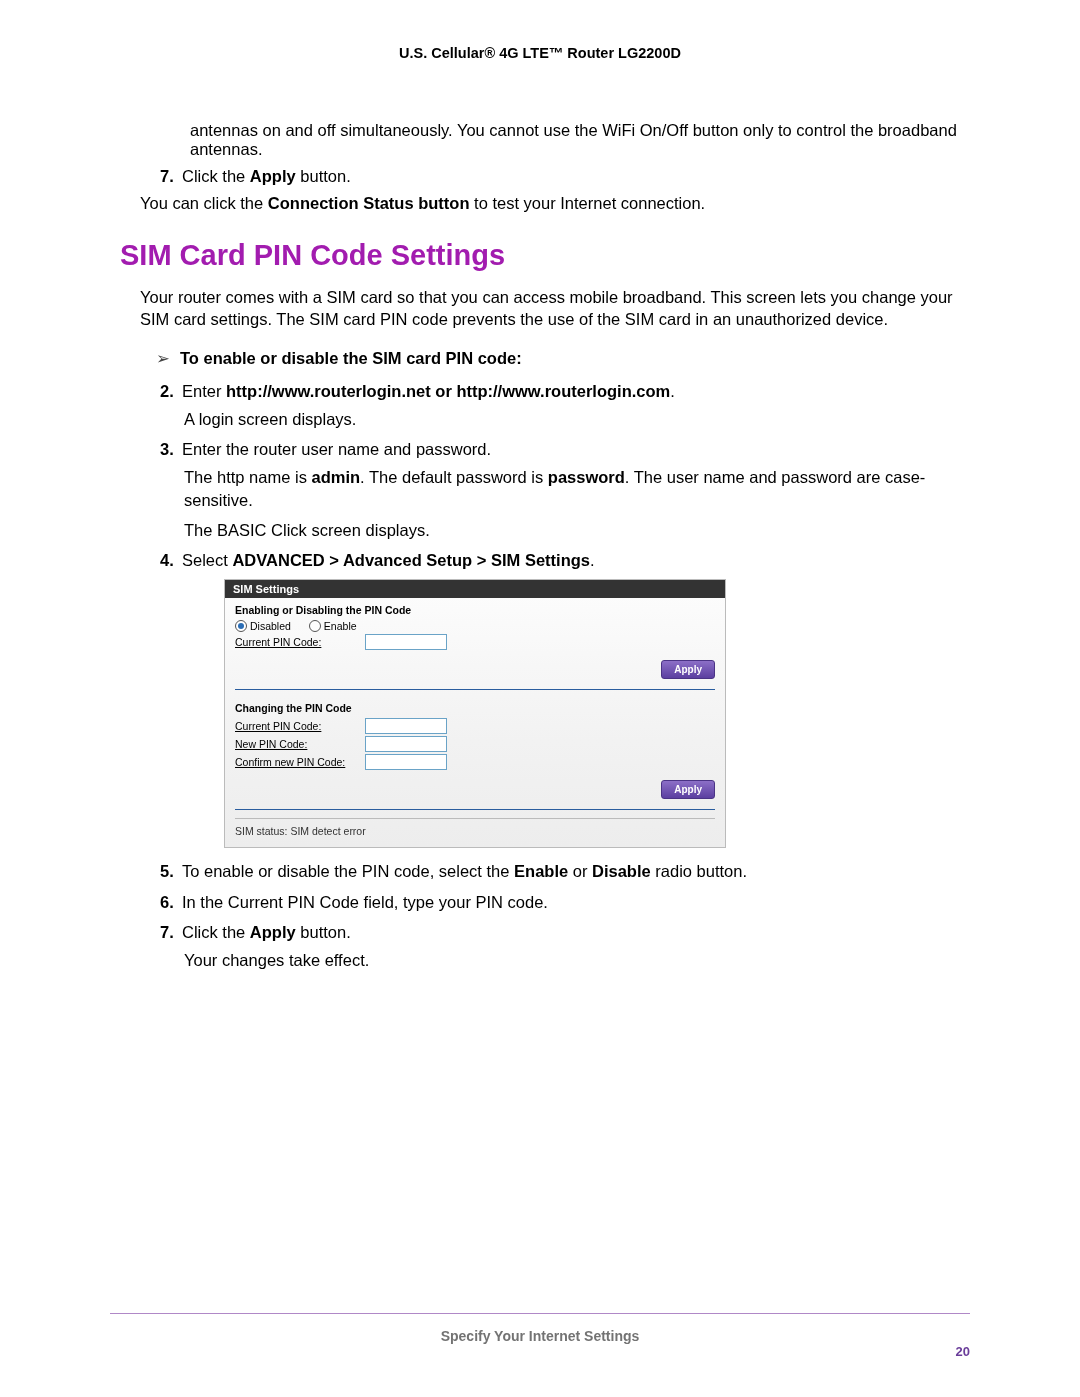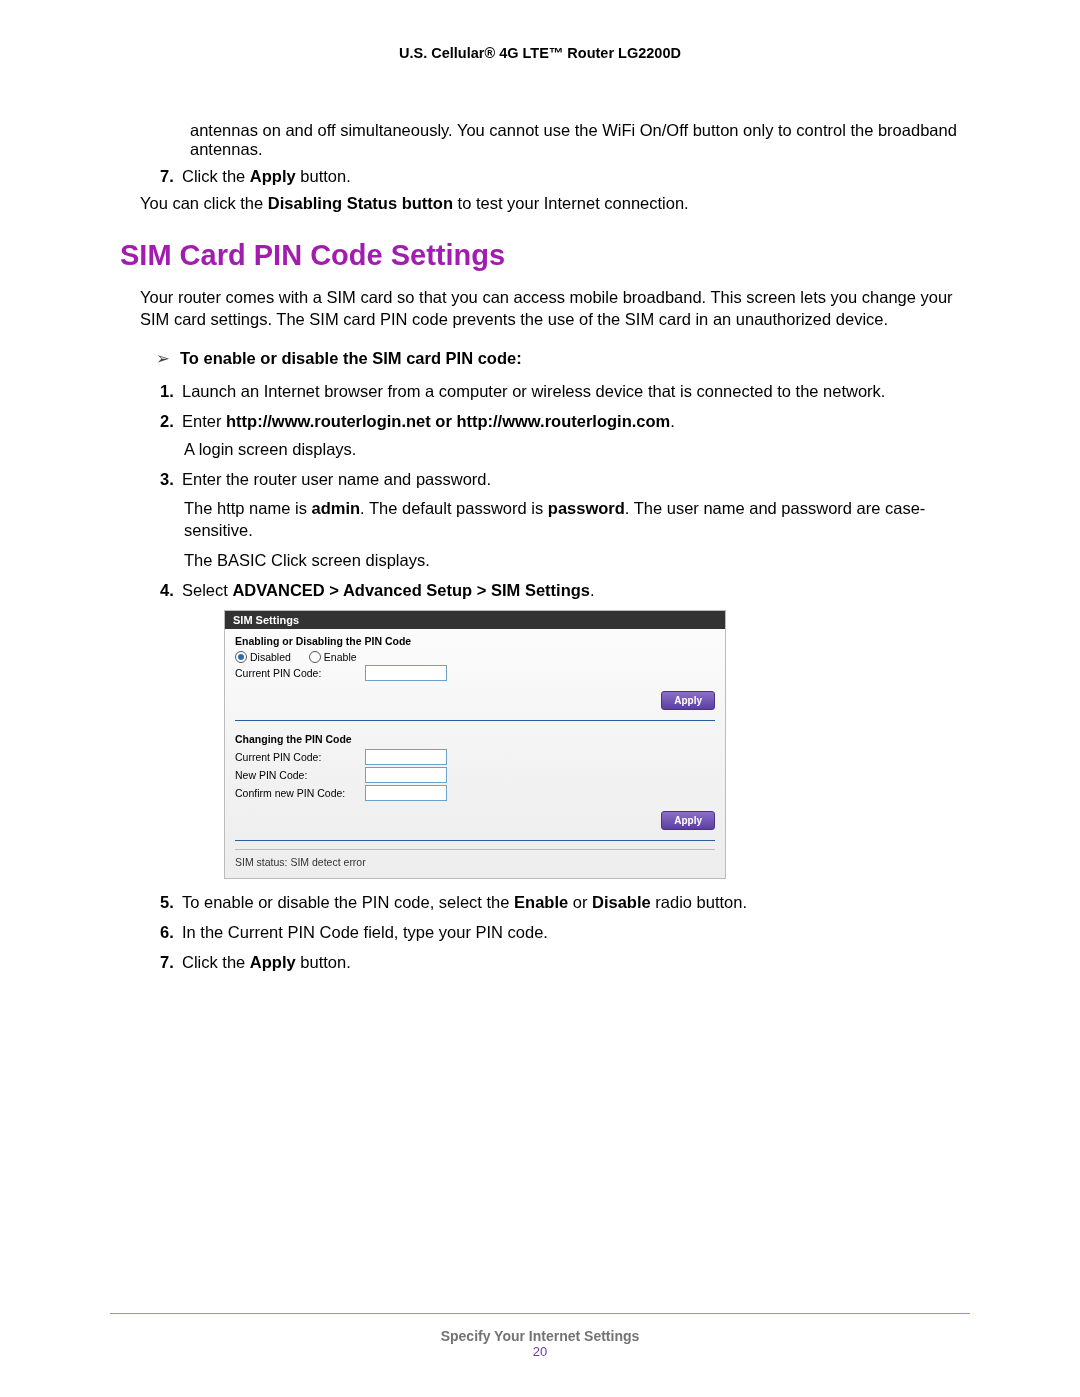--- a/index.html
+++ b/index.html
@@ -102,20 +102,21 @@
     font-weight: bold;
     margin-bottom: 4px;
   }
   .shot-row {
     display: flex;
     align-items: center;
     margin: 2px 0;
   }
   .shot-label {
     width: 130px;
+    text-decoration: underline;
   }
   .radio {
     display: inline-block;
     width: 10px; height: 10px;
     border: 1px solid #555;
     border-radius: 50%;
     margin-right: 3px;
     vertical-align: middle;
     position: relative;
     background:#fff;
@@ -176,56 +177,54 @@
     bottom: 38px;
     text-align: center;
   }
   .footer-title {
     color: #737373;
     font-weight: bold;
     font-size: 14px;
   }
   .footer-page {
     color: #6a3d9a;
-    font-weight: normal;
+    font-weight: bold;
     font-size: 13px;
+    text-align: right;
   }
 </style>
 </head>
 <body>
 
 <div class="page">
 
   <div class="header">U.S. Cellular® 4G LTE™ Router LG2200D</div>
 
   <div class="content">
 
     <div class="indent-block">antennas on and off simultaneously. You cannot use the WiFi On/Off button only to control the broadband antennas.</div>
 
     <div class="hang7">
       <span class="marker">7.</span><span>Click the </span><b>Apply</b><span> button.</span>
     </div>
 
     <div class="post7">
-      <span>You can click the </span><b>Disabling Status button</b><span> to test your Internet connection.</span>
+      <span>You can click the </span><b>Connection Status button</b><span> to test your Internet connection.</span>
     </div>
 
     <h1 class="section">SIM Card PIN Code Settings</h1>
 
     <div class="para">Your router comes with a SIM card so that you can access mobile broadband. This screen lets you change your SIM card settings. The SIM card PIN code prevents the use of the SIM card in an unauthorized device.</div>
 
     <div class="bullet-line">
       <span class="tri">➢</span><span>To enable or disable the SIM card PIN code:</span>
     </div>
 
     <div class="olist">
 
-      <div class="item">
-        <span class="marker">1.</span><span class="body">Launch an Internet browser from a computer or wireless device that is connected to the network.</span>
-      </div>
 
       <div class="item">
         <span class="marker">2.</span><span class="body"><span>Enter </span><b>http://www.routerlogin.net or http://www.routerlogin.com</b><span>.</span></span>
         <div class="sub">A login screen displays.</div>
       </div>
 
       <div class="item">
         <span class="marker">3.</span><span class="body">Enter the router user name and password.</span>
         <div class="sub">
           <span>The http name is </span><b>admin</b><span>. The default password is </span><b>password</b><span>. The user name and password are case-sensitive.</span>
@@ -284,20 +283,21 @@
       <div class="item">
         <span class="marker">5.</span><span class="body"><span>To enable or disable the PIN code, select the </span><b>Enable</b><span> or </span><b>Disable</b><span> radio button.</span></span>
       </div>
 
       <div class="item">
         <span class="marker">6.</span><span class="body">In the Current PIN Code field, type your PIN code.</span>
       </div>
 
       <div class="item">
         <span class="marker">7.</span><span class="body"><span>Click the </span><b>Apply</b><span> button.</span></span>
+        <div class="sub">Your changes take effect.</div>
       </div>
 
     </div>
   </div>
 
   <div class="footer-wrap">
     <hr class="footer-line">
     <div class="footer-title">Specify Your Internet Settings</div>
     <div class="footer-page">20</div>
   </div>

